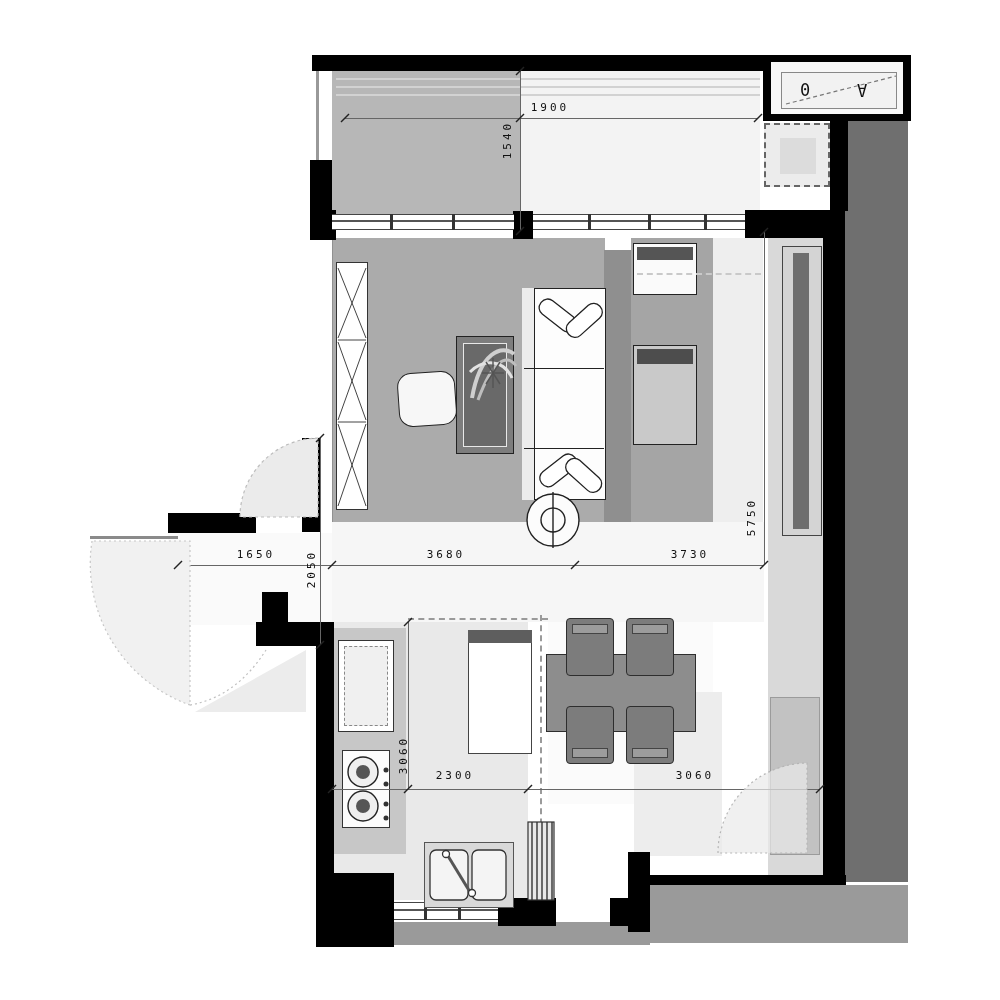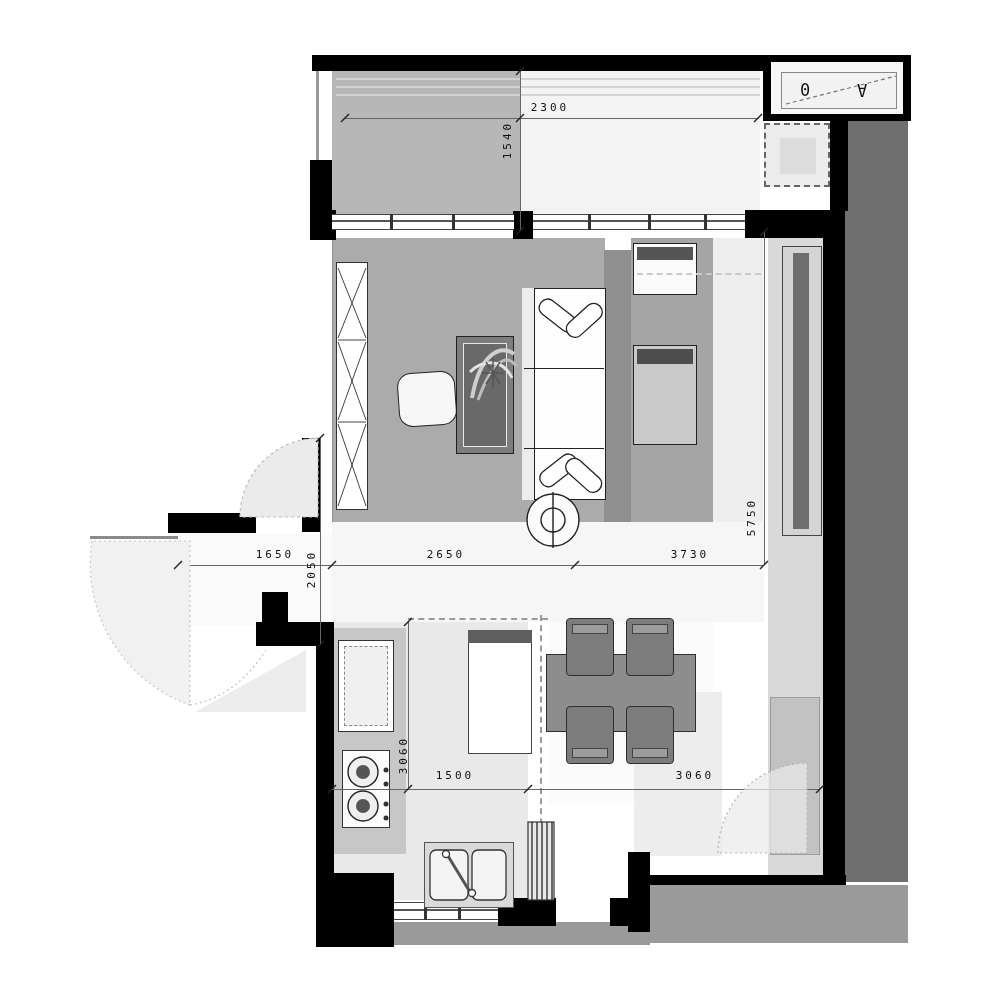--- a/index.html
+++ b/index.html
@@ -227,28 +227,28 @@
 
   <div class="dimline" style="left:345px;top:118px;width:413px;height:1px;"></div>
   <div class="dimline" style="left:520px;top:71px;width:1px;height:160px;"></div>
   <div class="dimline" style="left:170px;top:565px;width:594px;height:1px;"></div>
   <div class="dimline" style="left:320px;top:438px;width:1px;height:207px;"></div>
   <div class="dimline" style="left:764px;top:232px;width:1px;height:333px;"></div>
   <div class="dimline" style="left:332px;top:789px;width:488px;height:1px;"></div>
   <div class="dimline" style="left:408px;top:622px;width:1px;height:167px;"></div>
 
   <div class="dimlayer">
-    <div class="dim" style="left:505px;top:101px;width:90px;">2300</div>
+    <div class="dim" style="left:505px;top:101px;width:90px;">1900</div>
     <div class="dim vert" style="left:477px;top:133px;width:62px;">1540</div>
-    <div class="dim" style="left:230px;top:548px;width:90px;">1650</div>
-    <div class="dim" style="left:401px;top:548px;width:90px;">2650</div>
+    <div class="dim" style="left:211px;top:548px;width:90px;">1650</div>
+    <div class="dim" style="left:401px;top:548px;width:90px;">3680</div>
     <div class="dim" style="left:645px;top:548px;width:90px;">3730</div>
     <div class="dim vert" style="left:281px;top:562px;width:62px;">2050</div>
     <div class="dim vert" style="left:721px;top:510px;width:62px;">5750</div>
-    <div class="dim" style="left:410px;top:769px;width:90px;">1500</div>
+    <div class="dim" style="left:410px;top:769px;width:90px;">2300</div>
     <div class="dim" style="left:650px;top:769px;width:90px;">3060</div>
     <div class="dim vert" style="left:373px;top:748px;width:62px;">3060</div>
 
     <div class="dim" style="left:795px;top:78px;width:20px;font-size:17px;letter-spacing:0;line-height:24px;">0</div>
     <div class="dim" style="left:852px;top:78px;width:20px;font-size:17px;letter-spacing:0;line-height:24px;transform:rotate(180deg);">A</div>
   </div>
 
 </div>
 
 </body></html>

